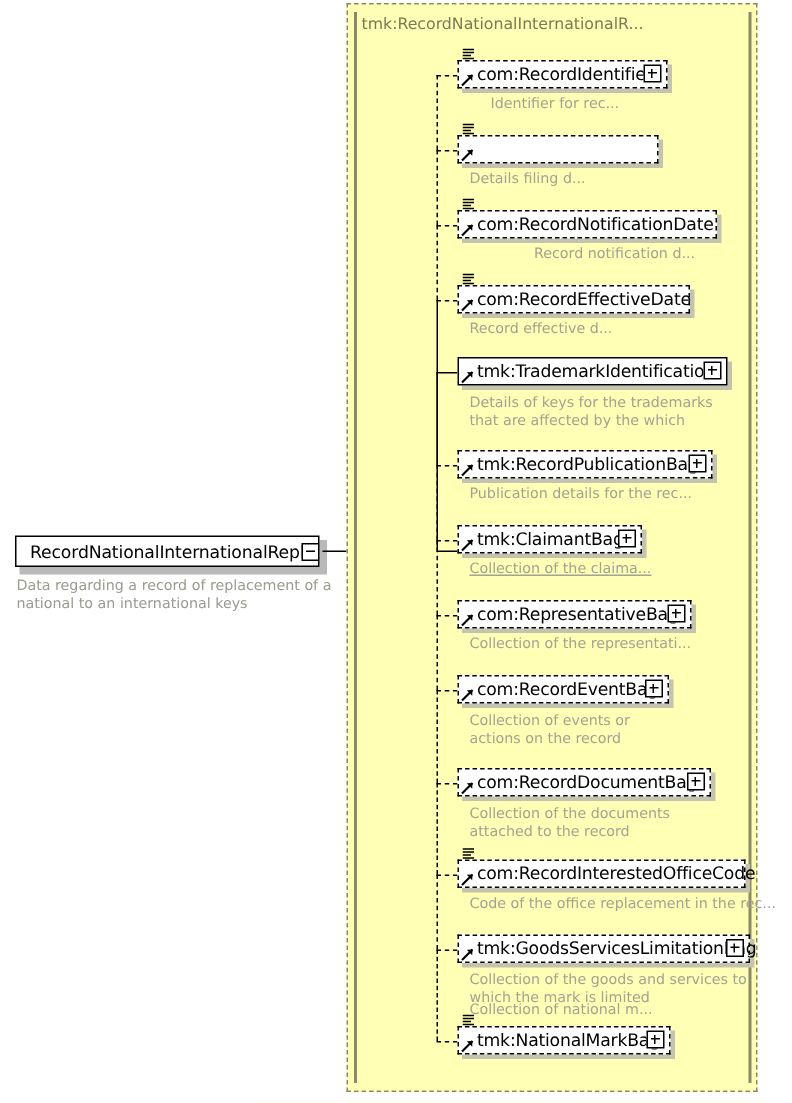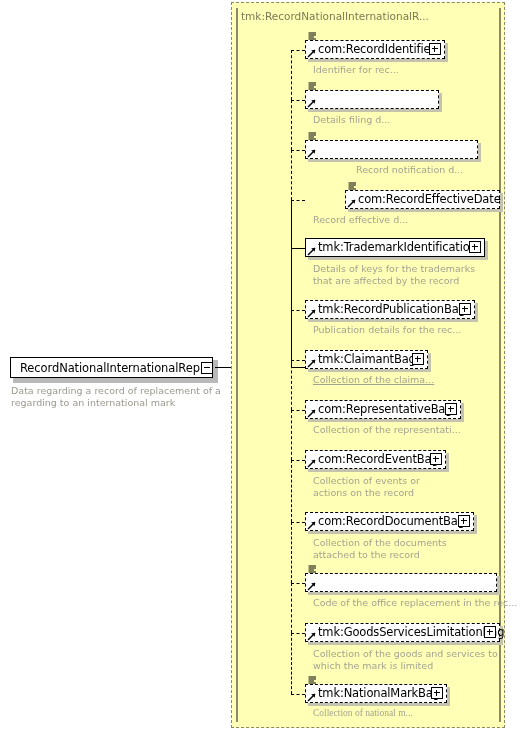--- a/index.html
+++ b/index.html
@@ -242,21 +242,21 @@
 <body>
 
 <div id="root-node">
   <div class="shadow"></div>
   <div class="boxface">
     <span class="rootlabel">RecordNationalInternationalRepl...</span>
   </div>
   <div id="root-collapse"></div>
 </div>
 <div id="root-desc">Data regarding a record of replacement of
-a regarding to an international mark</div>
+a national to an international keys</div>
 <div id="root-stub"></div>
 
 <div id="sequence-node">
   <div class="seqshadow"></div>
   <div class="seqface">
     <div class="seqline"></div>
     <div class="dot d1"></div>
     <div class="dot d2"></div>
     <div class="dot d3"></div>
   </div>
@@ -311,21 +311,21 @@
       </span>
       <span class="arrow-icon">
         <svg width="9" height="9" viewBox="0 0 9 9">
           <path d="M1 8 L8 1" stroke="#000" stroke-width="1.4" fill="none"></path>
           <path d="M8 1 L4.2 1.2 L7.8 4.8 Z" fill="#000"></path>
         </svg>
       </span>
       <span class="name">com:RecordIdentifier</span>
       <span class="expand" style="left: 124px;"></span>
     </div>
-    <div class="node-desc" style="top: 64px;">Identifier for rec...</div>
+    <div class="node-desc" style="top: 64px; margin-left: 14px;">Identifier for rec...</div>
     <div class="node" style="left: 305px; top: 90px; width: 134px;">
       <div class="shadow"></div>
       <div class="face"></div>
       <span class="lines-icon">
         <svg width="9" height="8" viewBox="0 0 9 8">
           <path d="M0.5 1 H8 M0.5 3 H8 M0.5 5 H6 M0.5 7 H8" stroke="#000" stroke-width="1" fill="none"></path>
         </svg>
       </span>
       <span class="arrow-icon">
         <svg width="9" height="9" viewBox="0 0 9 9">
@@ -342,23 +342,24 @@
         <svg width="9" height="8" viewBox="0 0 9 8">
           <path d="M0.5 1 H8 M0.5 3 H8 M0.5 5 H6 M0.5 7 H8" stroke="#000" stroke-width="1" fill="none"></path>
         </svg>
       </span>
       <span class="arrow-icon">
         <svg width="9" height="9" viewBox="0 0 9 9">
           <path d="M1 8 L8 1" stroke="#000" stroke-width="1.4" fill="none"></path>
           <path d="M8 1 L4.2 1.2 L7.8 4.8 Z" fill="#000"></path>
         </svg>
       </span>
+      <span class="name">com:RecordNotificationDate</span>
     </div>
     <div class="node-desc" style="top: 164px; margin-left: 43px;">Record notification d...</div>
-    <div class="node" style="left: 305px; top: 190px; width: 155px; margin-left: 40px;">
+    <div class="node" style="left: 305px; top: 190px; width: 155px;">
       <div class="shadow"></div>
       <div class="face"></div>
       <span class="lines-icon">
         <svg width="9" height="8" viewBox="0 0 9 8">
           <path d="M0.5 1 H8 M0.5 3 H8 M0.5 5 H6 M0.5 7 H8" stroke="#000" stroke-width="1" fill="none"></path>
         </svg>
       </span>
       <span class="arrow-icon">
         <svg width="9" height="9" viewBox="0 0 9 9">
           <path d="M1 8 L8 1" stroke="#000" stroke-width="1.4" fill="none"></path>
@@ -374,21 +375,21 @@
       <span class="arrow-icon">
         <svg width="9" height="9" viewBox="0 0 9 9">
           <path d="M1 8 L8 1" stroke="#000" stroke-width="1.4" fill="none"></path>
           <path d="M8 1 L4.2 1.2 L7.8 4.8 Z" fill="#000"></path>
         </svg>
       </span>
       <span class="name">tmk:TrademarkIdentification</span>
       <span class="expand" style="left: 164px;"></span>
     </div>
     <div class="node-desc" style="top: 263px;">Details of keys for the trademarks
-that are affected by the record</div>
+that are affected by the which</div>
     <div class="node" style="left: 305px; top: 300px; width: 170px;">
       <div class="shadow"></div>
       <div class="face"></div>
       <span class="arrow-icon">
         <svg width="9" height="9" viewBox="0 0 9 9">
           <path d="M1 8 L8 1" stroke="#000" stroke-width="1.4" fill="none"></path>
           <path d="M8 1 L4.2 1.2 L7.8 4.8 Z" fill="#000"></path>
         </svg>
       </span>
       <span class="name">tmk:RecordPublicationBag</span>
@@ -456,20 +457,21 @@
         <svg width="9" height="8" viewBox="0 0 9 8">
           <path d="M0.5 1 H8 M0.5 3 H8 M0.5 5 H6 M0.5 7 H8" stroke="#000" stroke-width="1" fill="none"></path>
         </svg>
       </span>
       <span class="arrow-icon">
         <svg width="9" height="9" viewBox="0 0 9 9">
           <path d="M1 8 L8 1" stroke="#000" stroke-width="1.4" fill="none"></path>
           <path d="M8 1 L4.2 1.2 L7.8 4.8 Z" fill="#000"></path>
         </svg>
       </span>
+      <span class="name">com:RecordInterestedOfficeCode</span>
     </div>
     <div class="node-desc" style="top: 597px;">Code of the office replacement in the rec...</div>
     <div class="node" style="left: 305px; top: 623px; width: 195px;">
       <div class="shadow"></div>
       <div class="face"></div>
       <span class="arrow-icon">
         <svg width="9" height="9" viewBox="0 0 9 9">
           <path d="M1 8 L8 1" stroke="#000" stroke-width="1.4" fill="none"></path>
           <path d="M8 1 L4.2 1.2 L7.8 4.8 Z" fill="#000"></path>
         </svg>
@@ -489,14 +491,14 @@
       </span>
       <span class="arrow-icon">
         <svg width="9" height="9" viewBox="0 0 9 9">
           <path d="M1 8 L8 1" stroke="#000" stroke-width="1.4" fill="none"></path>
           <path d="M8 1 L4.2 1.2 L7.8 4.8 Z" fill="#000"></path>
         </svg>
       </span>
       <span class="name">tmk:NationalMarkBag</span>
       <span class="expand" style="left: 126px;"></span>
     </div>
-    <div class="node-desc" style="top: 708px; font-family: Liberation Serif, serif;">Collection of national m...</div>
+    <div class="node-desc" style="top: 668px;">Collection of national m...</div>
   </div>
 
 </body></html>

